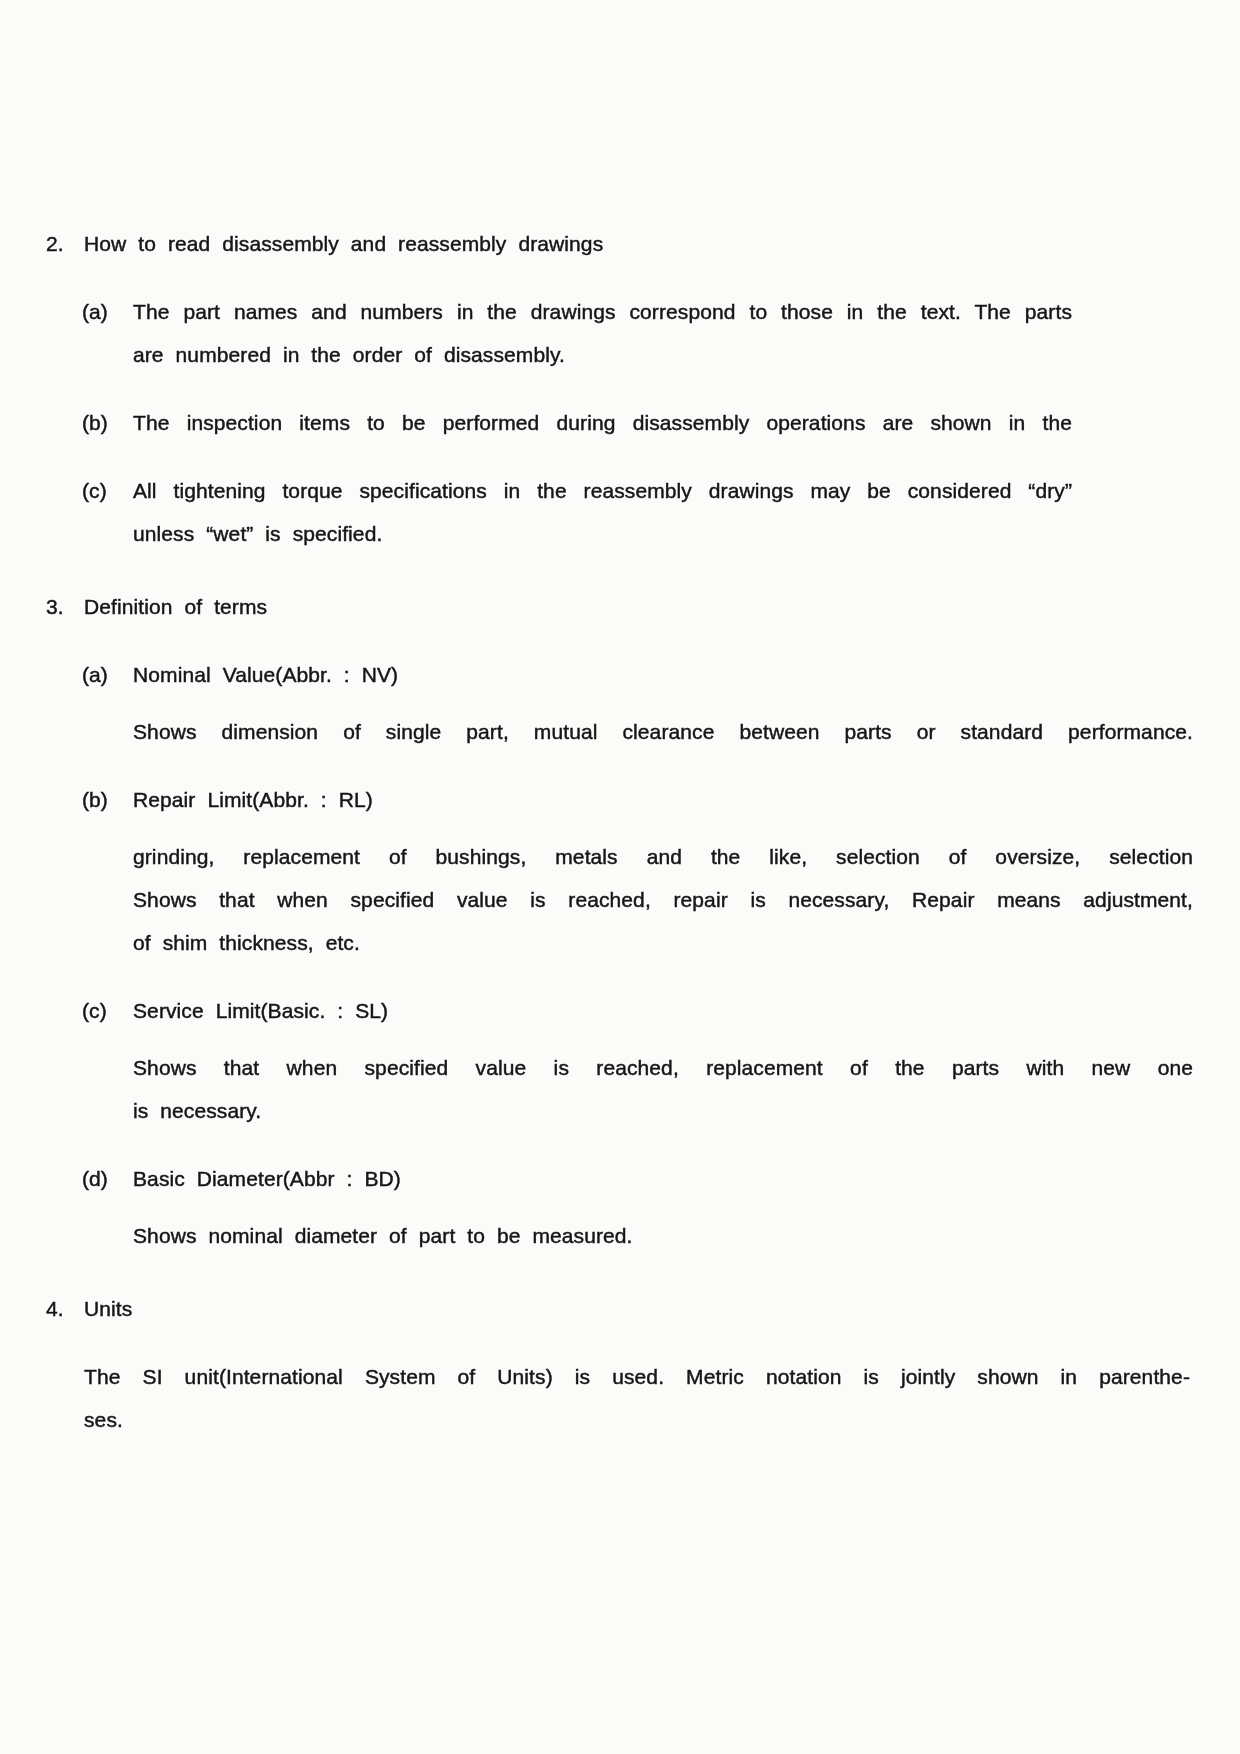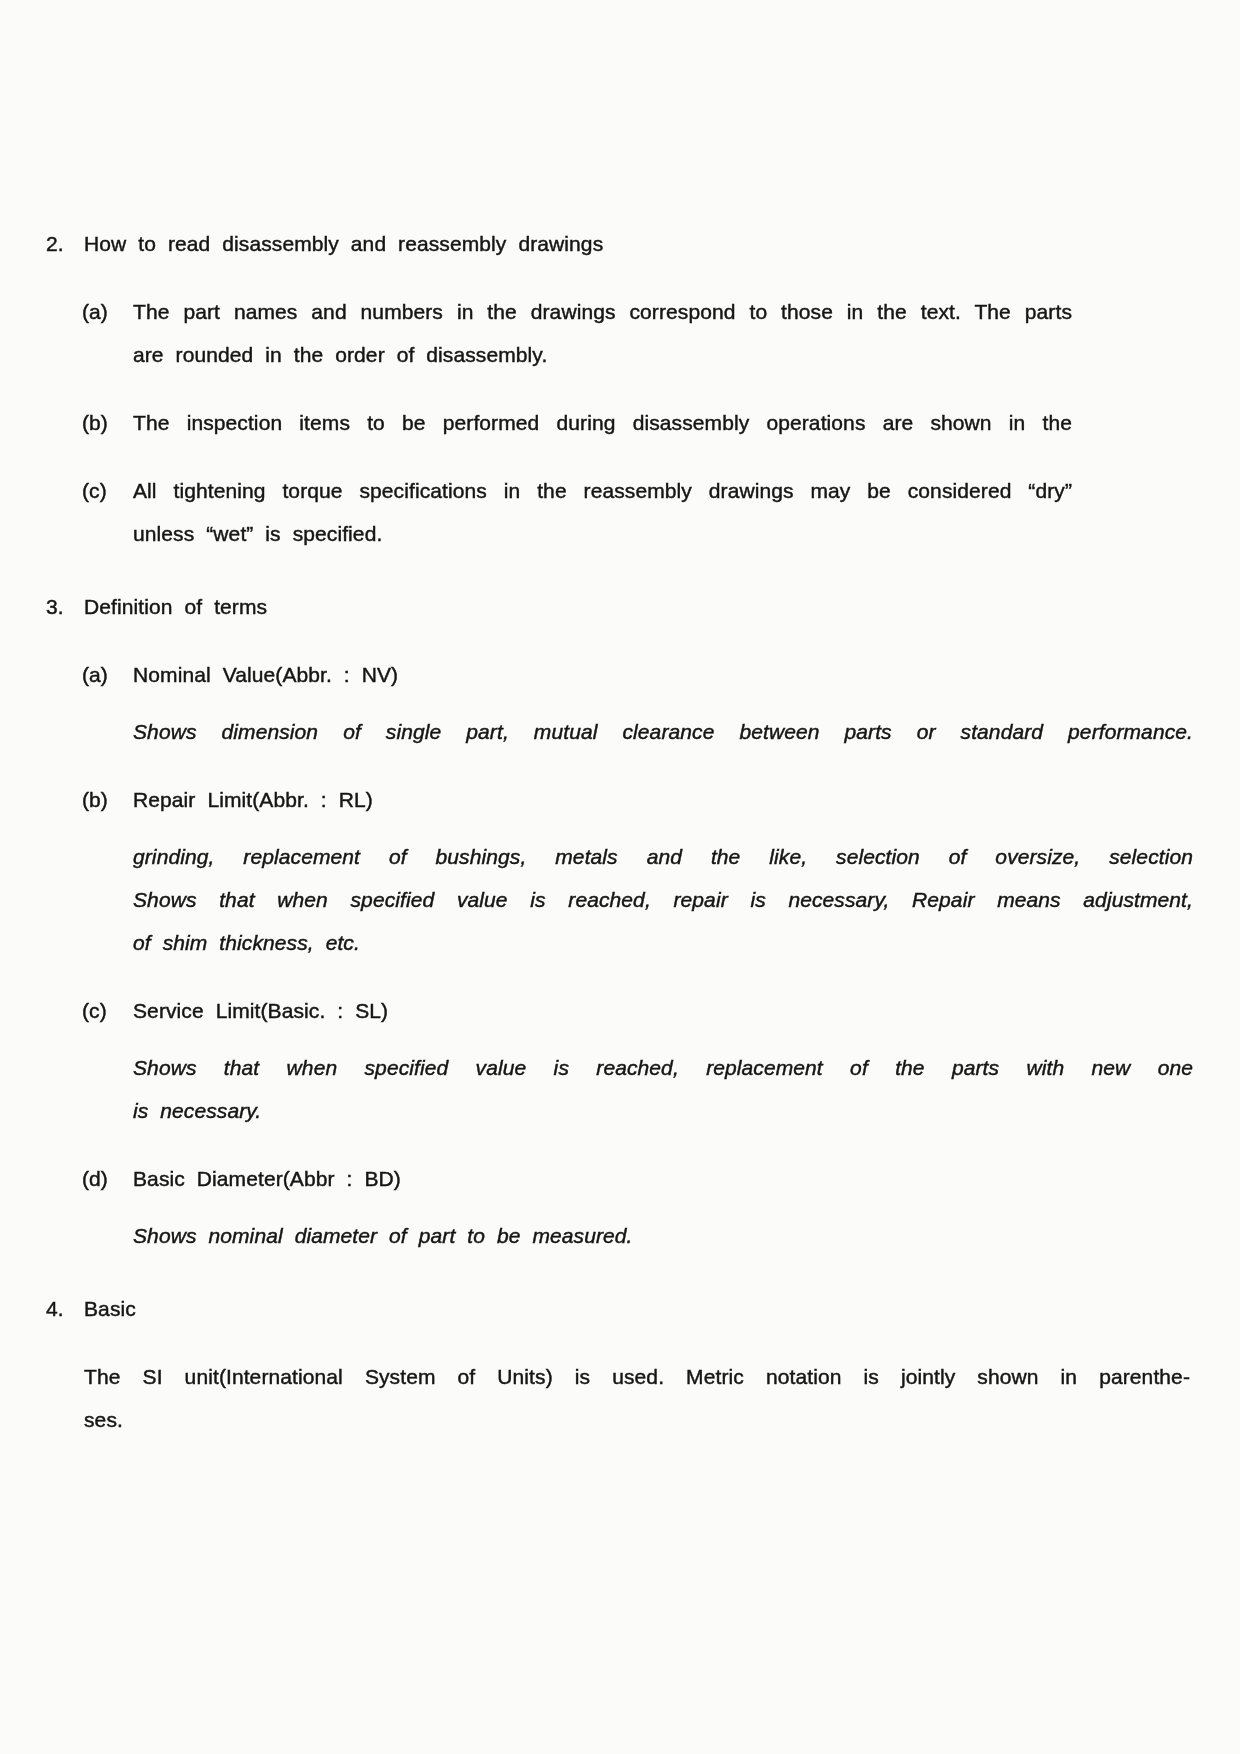--- a/index.html
+++ b/index.html
@@ -33,41 +33,40 @@
     display: flex;
     margin: 25px 0 0 82px;
   }
   .label { width: 51px; flex: none; line-height: 43px; }
   .itext { width: 1060px; }
   .ln { line-height: 43px; }
   .just { text-align: justify; text-align-last: justify; }
   .desc {
     margin: 14px 16px 0 133px;
     width: 1060px;
-    font-style: italic;
   }
   .para {
     margin: 25px 0 0 84px;
     width: 1106px;
   }
 </style>
 </head>
 <body>
 
 <div class="page">
 
   <div class="sec-head first">
     <span class="num">2.</span><span>How to read disassembly and reassembly drawings</span>
   </div>
 
   <div class="item">
     <span class="label">(a)</span>
     <div class="itext">
       <div class="ln just">The part names and numbers in the drawings correspond to those in the text. The parts</div>
-      <div class="ln">are rounded in the order of disassembly.</div>
+      <div class="ln">are numbered in the order of disassembly.</div>
     </div>
   </div>
 
   <div class="item">
     <span class="label">(b)</span>
     <div class="itext">
       <div class="ln just">The inspection items to be performed during disassembly operations are shown in the</div>
     </div>
   </div>
 
@@ -120,21 +119,21 @@
     <span class="label">(d)</span>
     <div class="itext">
       <div class="ln">Basic Diameter(Abbr : BD)</div>
     </div>
   </div>
   <div class="desc">
     <div class="ln">Shows nominal diameter of part to be measured.</div>
   </div>
 
   <div class="sec-head">
-    <span class="num">4.</span><span>Basic</span>
+    <span class="num">4.</span><span>Units</span>
   </div>
 
   <div class="para">
     <div class="ln just">The SI unit(International System of Units) is used. Metric notation is jointly shown in parenthe-</div>
     <div class="ln">ses.</div>
   </div>
 
 </div>
 
 </body></html>

